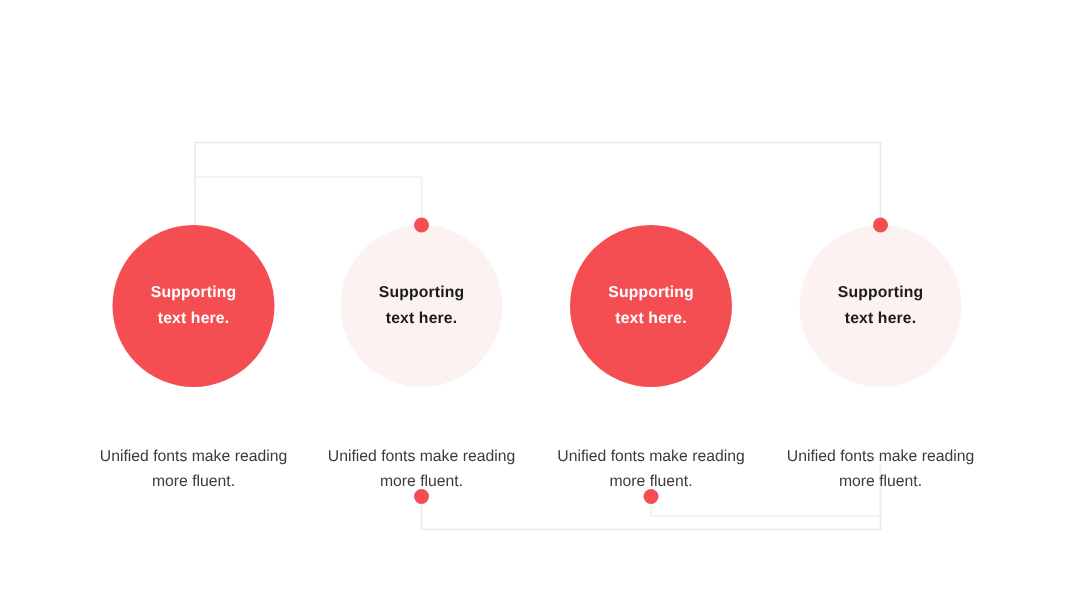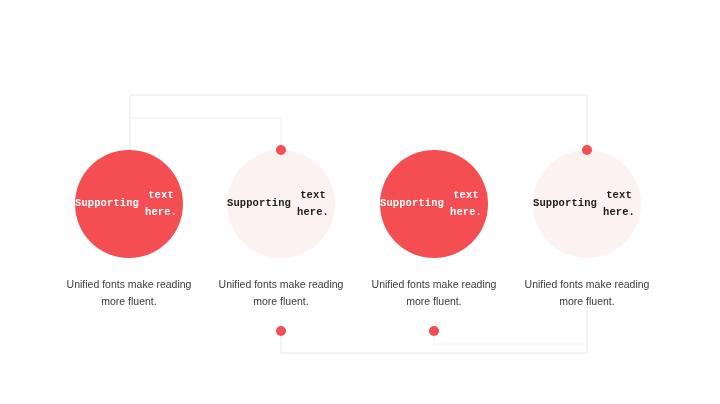--- a/index.html
+++ b/index.html
@@ -36,45 +36,44 @@
     width: 160px;
     text-align: center;
   }
   .circle {
     position: relative;
     width: 108px;
     height: 108px;
     margin: 0 auto;
     border-radius: 50%;
     display: flex;
-    flex-direction: row;
+    flex-direction: column;
     align-items: center;
     justify-content: center;
-    font-family: Liberation Mono, monospace;
   }
   .circle.solid {
     background: #F44E53;
   }
   .circle.pale {
     background: #FDF2F2;
   }
   .circle-text {
     font-size: 10.5px;
     font-weight: bold;
     line-height: 1.65;
     letter-spacing: 0.1px;
   }
   .circle.solid .circle-text {
     color: #ffffff;
   }
   .circle.pale .circle-text {
     color: #1c1c1c;
   }
   .caption {
-    margin-top: 18px;
+    margin-top: 38px;
     font-size: 10.5px;
     line-height: 1.62;
     color: #3b3b3b;
   }
 
   
   #node-1 { left: 49px;  top: 150px; }
   #node-2 { left: 201px; top: 150px; }
   #node-3 { left: 354px; top: 150px; }
   #node-4 { left: 507px; top: 150px; }

